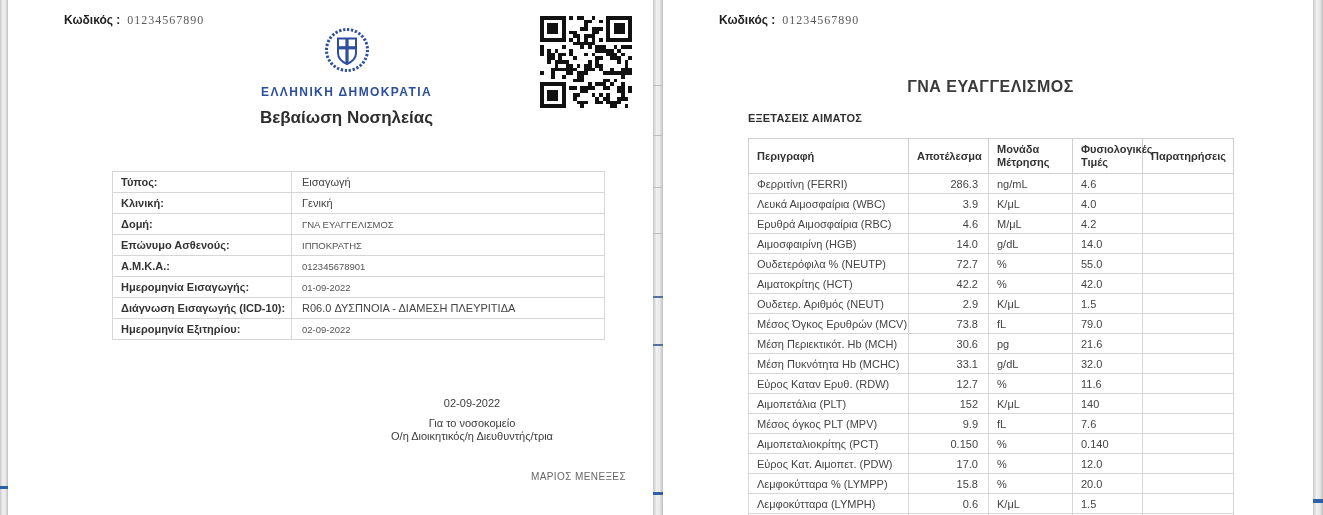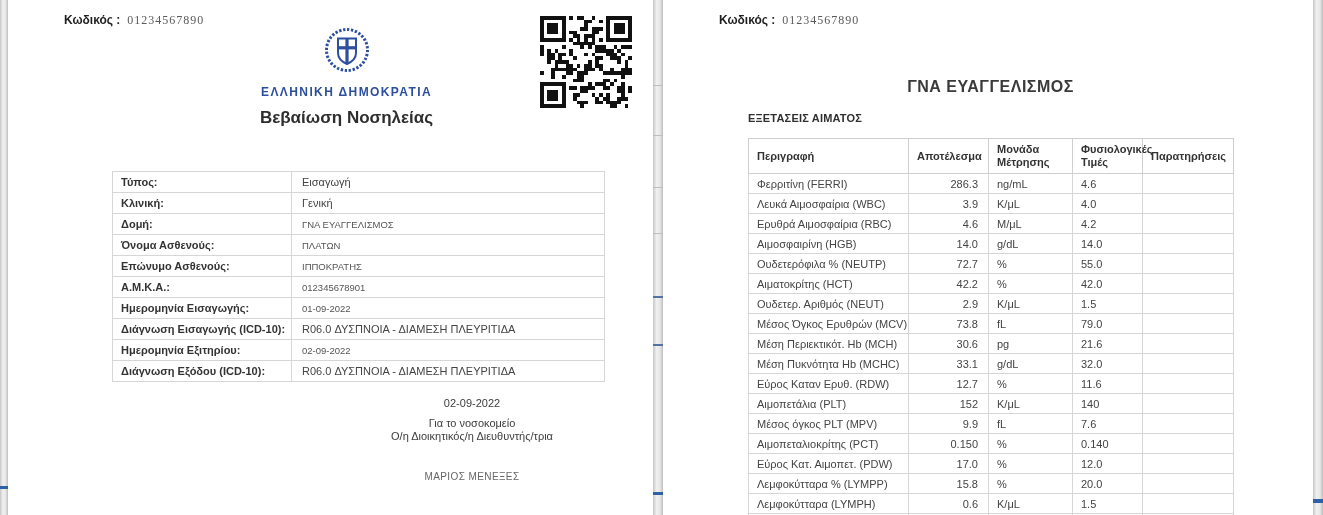--- a/index.html
+++ b/index.html
@@ -35,21 +35,21 @@
   
   #info-table{position:absolute;left:77px;top:171px;width:493px;border-collapse:collapse;table-layout:fixed;margin-left:27px;}
   #info-table td{border:1px solid #d6d6d6;height:14px;font-size:11px;vertical-align:middle;overflow:hidden;white-space:nowrap;}
   #info-table td.lbl{width:162px;font-weight:bold;color:#333;padding:3px 8px;}
   #info-table td.val{color:#444;padding:3px 10px;}
   #info-table td.val.small{font-size:9.5px;color:#555;}
   
   #footer-block{position:absolute;top:397px;left:310px;width:308px;text-align:center;
     font-size:11px;color:#3c3c3c;line-height:13px;}
   #footer-block .f-date{margin-bottom:7px;}
-  #footer-block .signer{margin-top:27px;font-size:10px;color:#666;letter-spacing:.4px;}
+  #footer-block .signer{margin-top:27px;font-size:10px;color:#666;letter-spacing:.4px;text-align:right;}
   
   .hospital-title{position:absolute;top:78px;left:85px;width:485px;text-align:center;
     font-size:16px;font-weight:bold;color:#3a3a3a;letter-spacing:.5px;}
   .section-label{position:absolute;top:112px;left:85px;font-size:11px;font-weight:bold;color:#2f2f2f;letter-spacing:.2px;}
   #lab-table{position:absolute;left:85px;top:138px;width:485px;border-collapse:collapse;table-layout:fixed;}
   #lab-table th{border:1px solid #cfcfcf;font-size:11px;font-weight:bold;color:#333;
     text-align:left;padding:4px 8px;vertical-align:middle;line-height:13px;}
   #lab-table td{border:1px solid #d6d6d6;font-size:11px;color:#444;padding:2.5px 8px;
     height:14px;vertical-align:middle;white-space:nowrap;overflow:hidden;}
   #lab-table td.num{text-align:right;padding-right:10px;margin-left:34px;}
@@ -301,46 +301,38 @@
         </tr>
         <tr>
           <td class="lbl">Κλινική:</td>
           <td class="val">Γενική</td>
         </tr>
         <tr>
           <td class="lbl">Δομή:</td>
           <td class="val small">ΓΝΑ ΕΥΑΓΓΕΛΙΣΜΟΣ</td>
         </tr>
         <tr>
-          <td class="lbl">Όνομα Ασθενούς:</td>
-          <td class="val small">ΠΛΑΤΩΝ</td>
-        </tr>
-        <tr>
           <td class="lbl">Επώνυμο Ασθενούς:</td>
           <td class="val small">ΙΠΠΟΚΡΑΤΗΣ</td>
         </tr>
         <tr>
           <td class="lbl">Α.Μ.Κ.Α.:</td>
           <td class="val small">012345678901</td>
         </tr>
         <tr>
           <td class="lbl">Ημερομηνία Εισαγωγής:</td>
           <td class="val small">01-09-2022</td>
         </tr>
         <tr>
           <td class="lbl">Διάγνωση Εισαγωγής (ICD-10):</td>
           <td class="val">R06.0 ΔΥΣΠΝΟΙΑ - ΔΙΑΜΕΣΗ ΠΛΕΥΡΙΤΙΔΑ</td>
         </tr>
         <tr>
           <td class="lbl">Ημερομηνία Εξιτηρίου:</td>
           <td class="val small">02-09-2022</td>
-        </tr>
-        <tr>
-          <td class="lbl">Διάγνωση Εξόδου (ICD-10):</td>
-          <td class="val">R06.0 ΔΥΣΠΝΟΙΑ - ΔΙΑΜΕΣΗ ΠΛΕΥΡΙΤΙΔΑ</td>
         </tr>
       </tbody>
   </table>
 
   <div id="footer-block">
     <div class="f-date">02-09-2022</div>
     <div>Για το νοσοκομείο</div>
     <div>Ο/η Διοικητικός/η Διευθυντής/τρια</div>
     <div class="signer">ΜΑΡΙΟΣ ΜΕΝΕΞΕΣ</div>
   </div>

